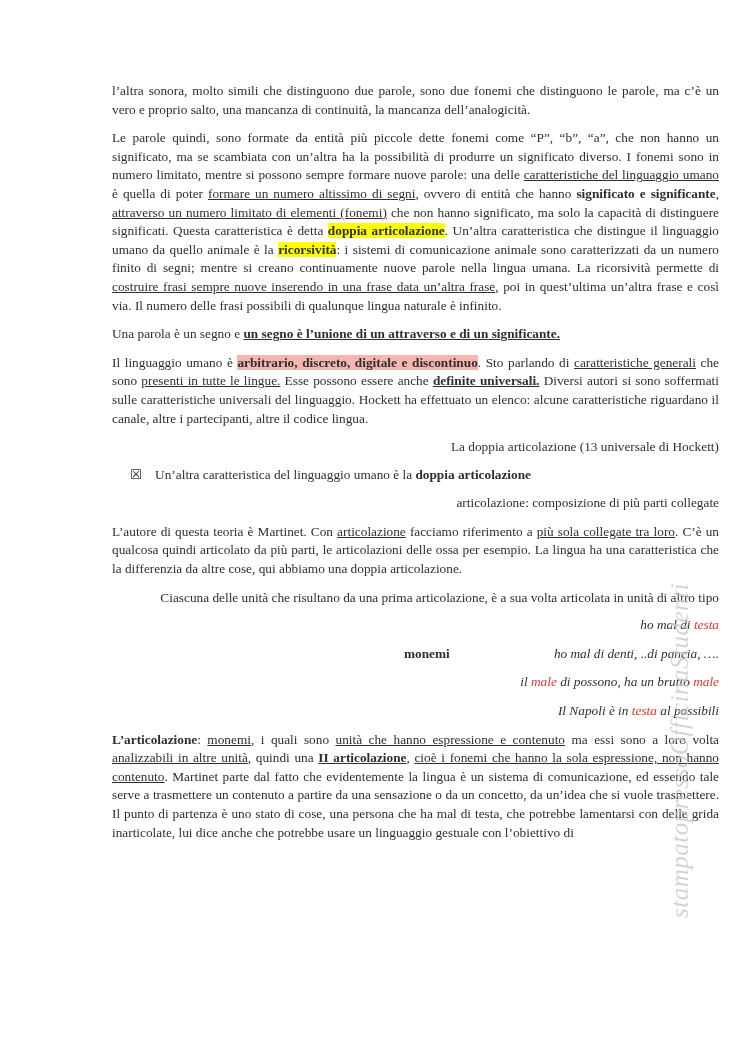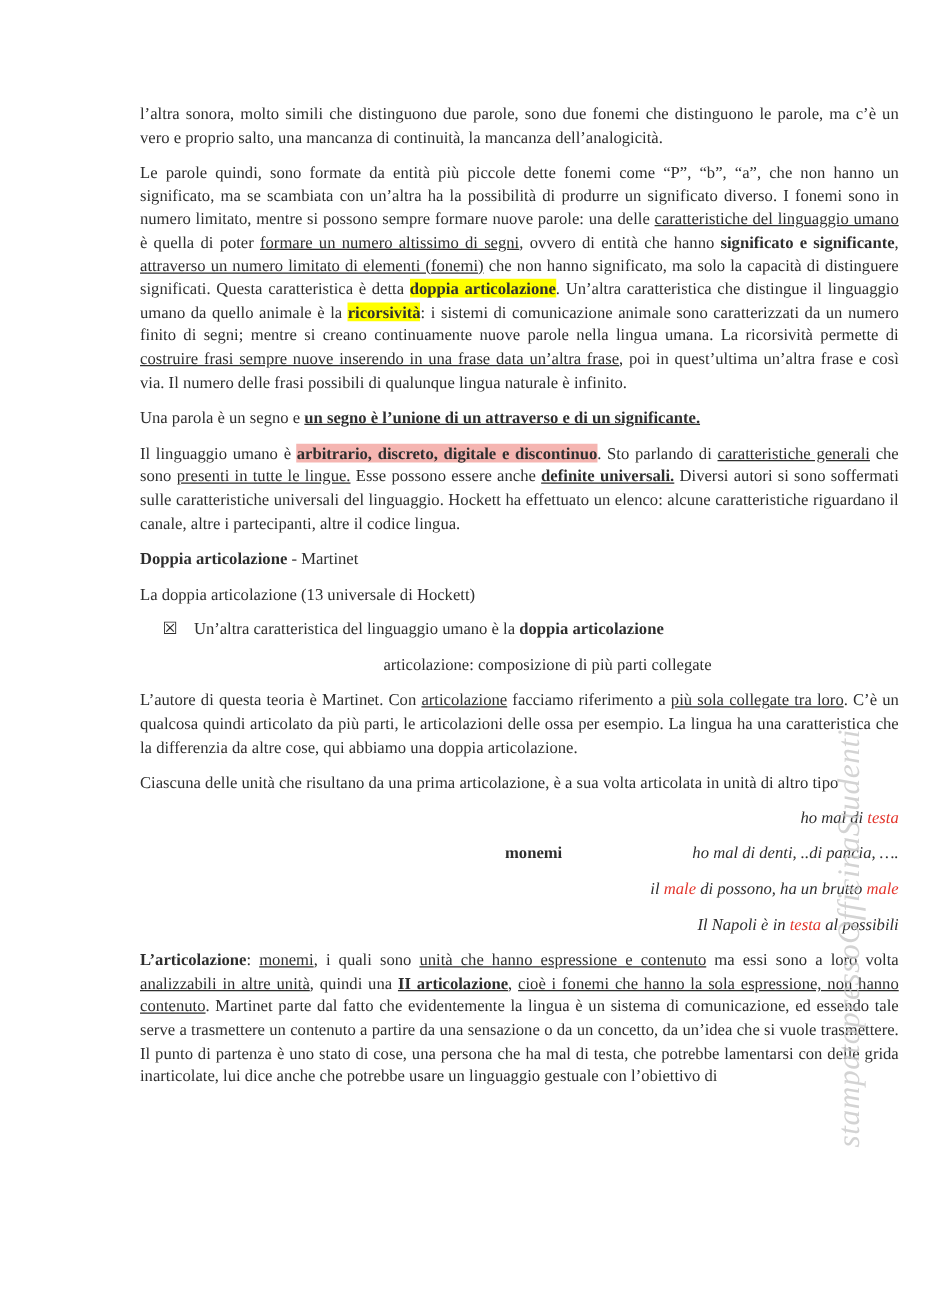--- a/index.html
+++ b/index.html
@@ -15,57 +15,56 @@
     position:relative;width:744px;height:1052px;background:var(--page_bg);
     overflow:hidden;font-family:Liberation Serif, serif;margin-left:42px;
   }
   .content{
     position:absolute;left:70px;top:82px;width:607px;
     font-size:13.3px;line-height:18.6px;color:var(--text);
     text-align:justify;
   }
   .content p{margin:0 0 10px 0;}
   .left{text-align:left;}
-  .indent{padding-left:45px;text-align:center;}
+  .indent{padding-left:45px;text-align:right;}
   .bullet-row{display:flex;margin:0 0 10px 0;text-align:left;}
   .bullet-glyph{flex:0 0 auto;padding-left:18px;padding-right:13px;font-size:13.5px;}
   .bullet-text{flex:1 1 auto;}
   
   .b{font-weight:bold;}
   .u{text-decoration:underline;}
   .bu{font-weight:bold;text-decoration:underline;}
   .hy{font-weight:bold;background:var(--highlight_yellow);}
   .hp{font-weight:bold;background:var(--highlight_pink);}
   .i{font-style:italic;}
   .ir{font-style:italic;color:var(--red_text);}
   .exm{font-weight:bold;font-style:normal;position:absolute;left:292px;}
   
   .ex{text-align:right;position:relative;margin:0 0 8px 0;}
   .ex1{padding-left:84px;}
   .ex2{padding-left:30px;}
   .ex3{padding-left:23px;}
   .ex4{padding-left:28px;}
-  .gap-sm{margin-bottom:9px !important;}
+  .gap-sm{margin-bottom:9px !important;text-align:right;}
   .watermark{
     position:absolute;left:624px;top:918px;
     transform:rotate(-90deg);transform-origin:0 0;
     font-style:italic;font-size:25px;letter-spacing:0.5px;
     color:var(--watermark);opacity:0.8;white-space:nowrap;
   }
 </style>
 </head>
 <body>
 
 <div class="page">
   <div class="content">
     <p><span>l’altra sonora, molto simili che distinguono due parole, sono due fonemi che distinguono le parole, ma c’è un vero e proprio salto, una mancanza di continuità, la mancanza dell’analogicità.</span></p>
     <p><span>Le parole quindi, sono formate da entità più piccole dette fonemi come “P”, “b”, “a”, che non hanno un significato, ma se scambiata con un’altra ha la possibilità di produrre un significato diverso. I fonemi sono in numero limitato, mentre si possono sempre formare nuove parole: una delle </span><span class="u">caratteristiche del linguaggio umano</span><span> è quella di poter </span><span class="u">formare un numero altissimo di segni</span><span>, ovvero di entità che hanno </span><span class="b">significato e significante</span><span>, </span><span class="u">attraverso un numero limitato di elementi (fonemi)</span><span> che non hanno significato, ma solo la capacità di distinguere significati. Questa caratteristica è detta </span><span class="hy">doppia articolazione</span><span>. Un’altra caratteristica che distingue il linguaggio umano da quello animale è la </span><span class="hy">ricorsività</span><span>: i sistemi di comunicazione animale sono caratterizzati da un numero finito di segni; mentre si creano continuamente nuove parole nella lingua umana. La ricorsività permette di </span><span class="u">costruire frasi sempre nuove inserendo in una frase data un’altra frase</span><span>, poi in quest’ultima un’altra frase e così via. Il numero delle frasi possibili di qualunque lingua naturale è infinito.</span></p>
     <p><span>Una parola è un segno e </span><span class="bu">un segno è l’unione di un attraverso e di un significante.</span></p>
     <p><span>Il linguaggio umano è </span><span class="hp">arbitrario, discreto, digitale e discontinuo</span><span>. Sto parlando di </span><span class="u">caratteristiche generali</span><span> che sono </span><span class="u">presenti in tutte le lingue.</span><span> Esse possono essere anche </span><span class="bu">definite universali.</span><span> Diversi autori si sono soffermati sulle caratteristiche universali del linguaggio. Hockett ha effettuato un elenco: alcune caratteristiche riguardano il canale, altre i partecipanti, altre il codice lingua.</span></p>
-    <p class="left"><span class="b">Doppia articolazione</span><span> - Martinet</span></p>
     <p class="left gap-sm"><span>La doppia articolazione (13 universale di Hockett)</span></p>
     <div class="bullet-row">
       <span class="bullet-glyph">☒</span>
       <span class="bullet-text"><span>Un’altra caratteristica del linguaggio umano è la </span><span class="b">doppia articolazione</span></span>
     </div>
     <p class="indent"><span>articolazione: composizione di più parti collegate</span></p>
     <p><span>L’autore di questa teoria è Martinet. Con </span><span class="u">articolazione</span><span> facciamo riferimento a </span><span class="u">più sola collegate tra loro</span><span>. C’è un qualcosa quindi articolato da più parti, le articolazioni delle ossa per esempio. La lingua ha una caratteristica che la differenzia da altre cose, qui abbiamo una doppia articolazione.</span></p>
     <p class="gap-sm"><span>Ciascuna delle unità che risultano da una prima articolazione, è a sua volta articolata in unità di altro tipo</span></p>
     <p class="ex ex1"><span class="i">ho mal di </span><span class="ir">testa</span></p>
     <p class="ex ex2"><span class="i">ho mal di denti, ..di pancia,  ….</span><span class="exm">monemi</span></p>

